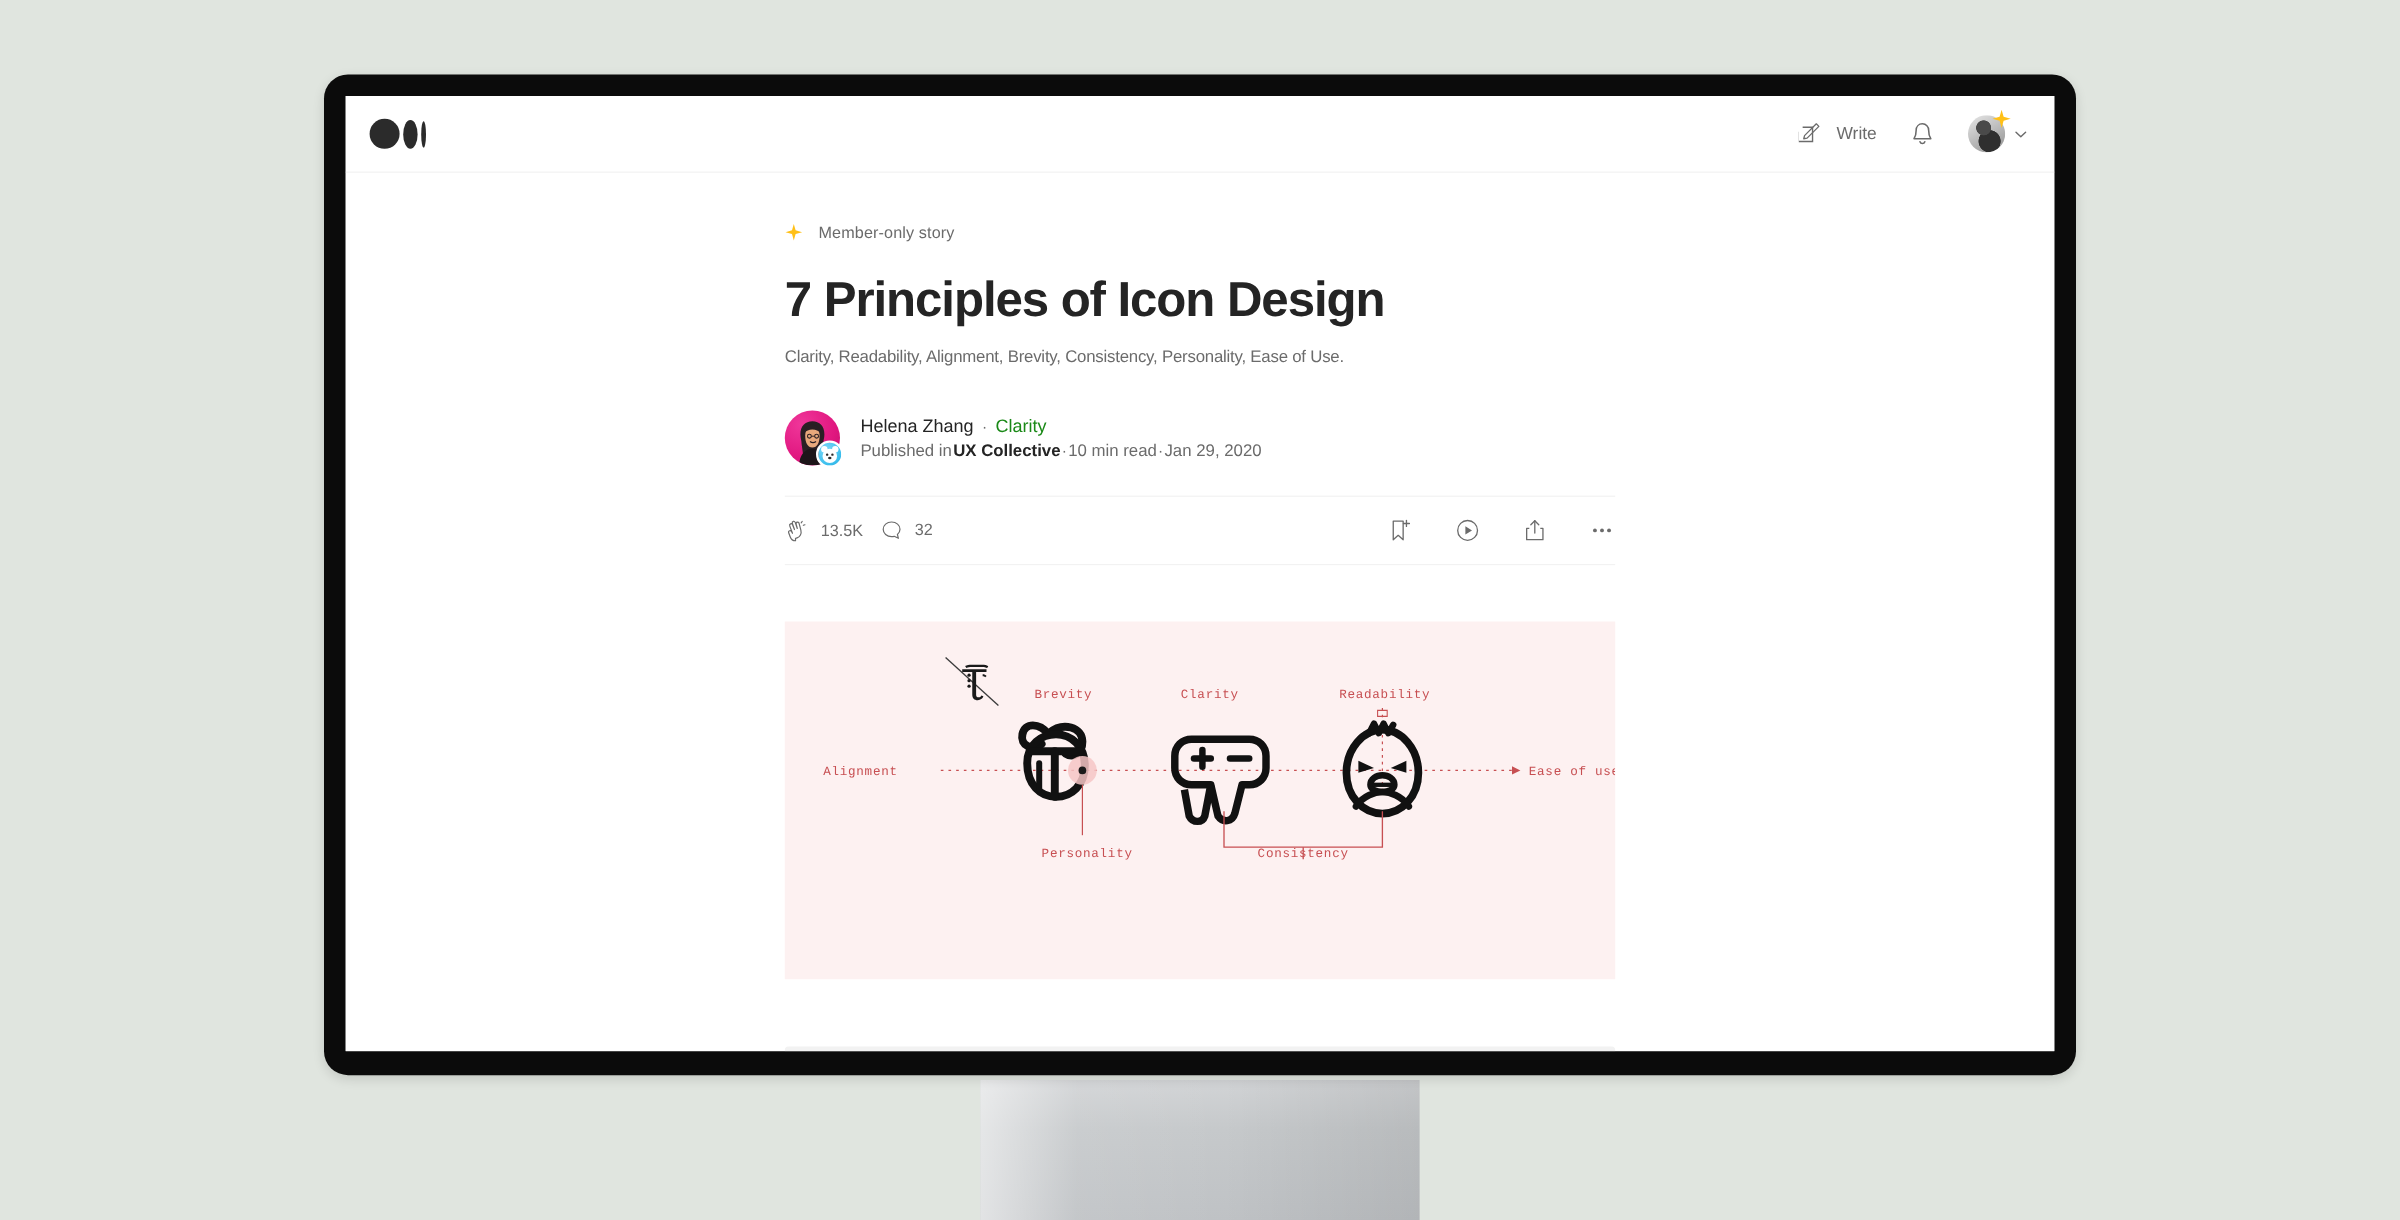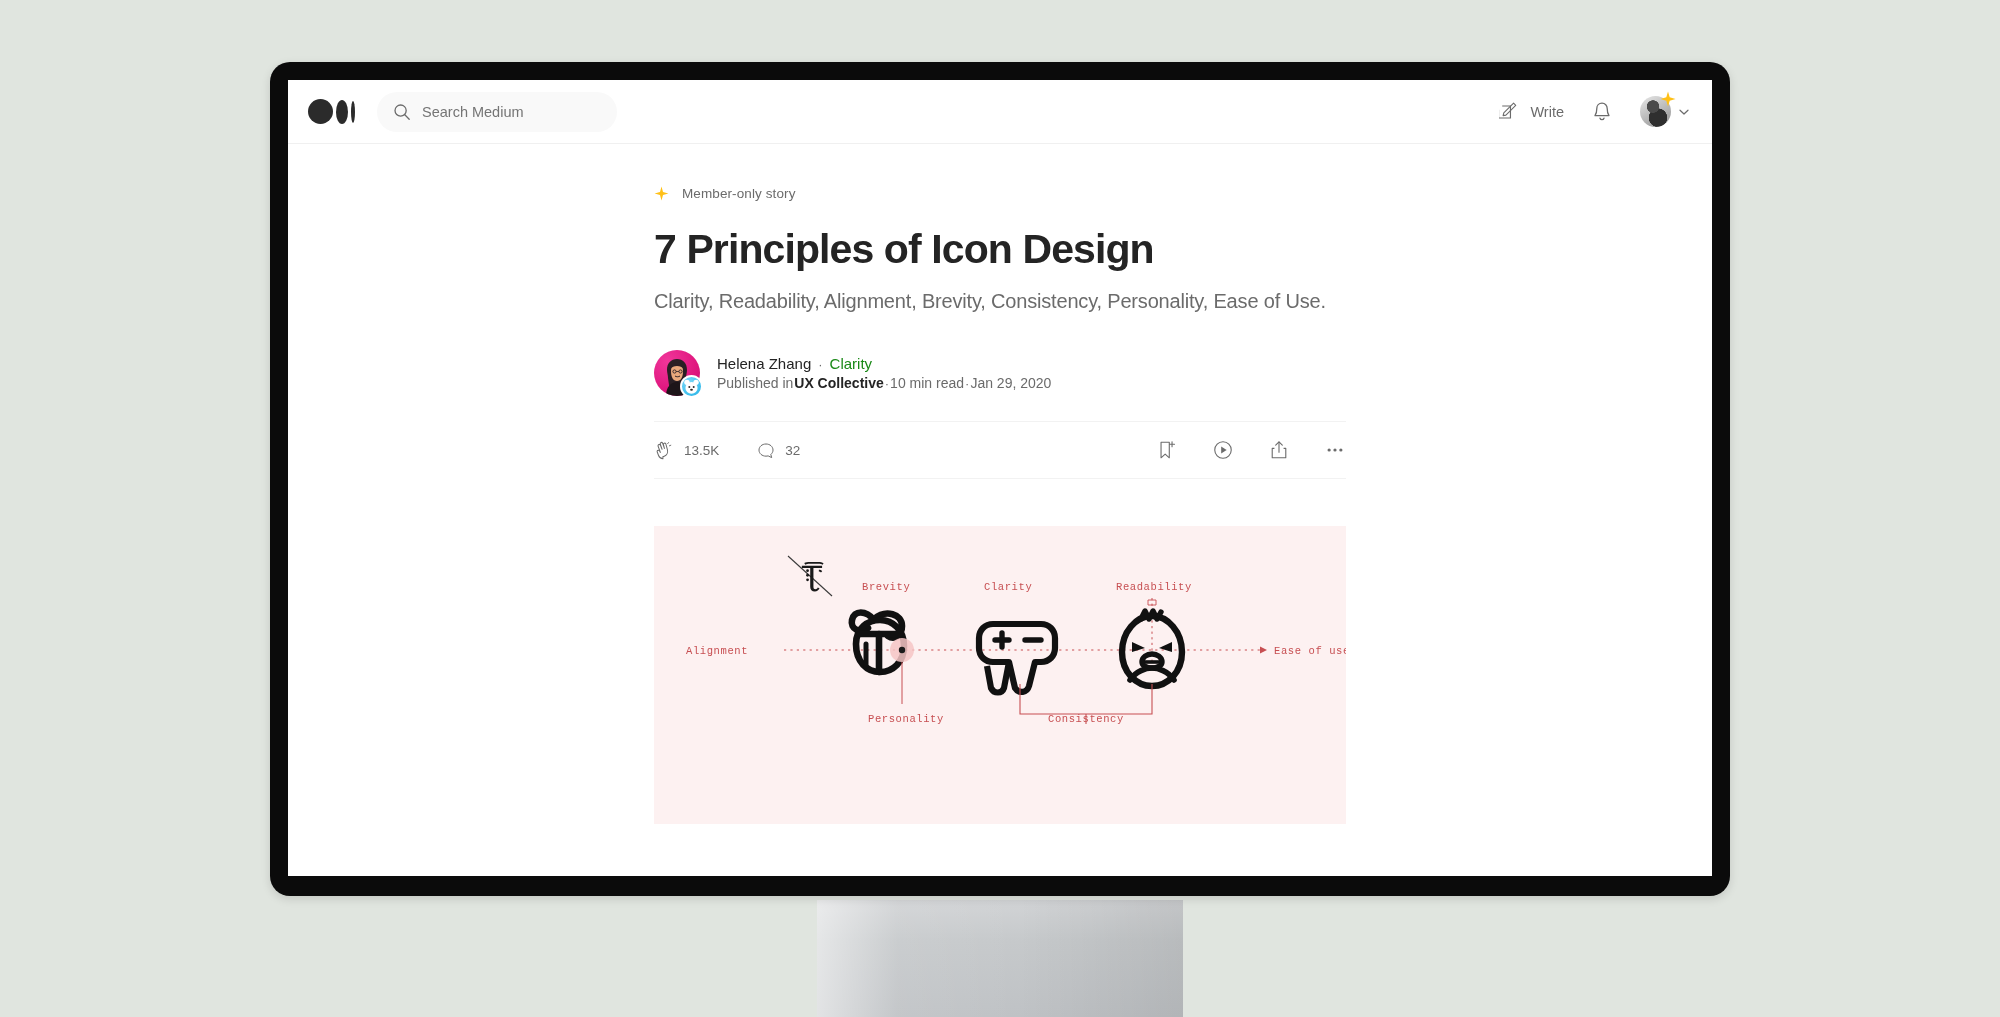--- a/index.html
+++ b/index.html
@@ -191,21 +191,21 @@
     font-family: "Liberation Sans", sans-serif;
     font-size: 41px;
     line-height: 1.12;
     font-weight: bold;
     letter-spacing: -0.9px;
     color: #242424;
     margin-bottom: 15px;
   }
 
   .post-subtitle {
-    font-size: 20px;
+    font-size: 14px;
     line-height: 1.32;
     color: #6b6b6b;
     letter-spacing: -0.18px;
     margin-bottom: 36px;
   }
 
   
   .byline { display: flex; align-items: center; gap: 17px; }
   .byline-avatars { position: relative; width: 46px; height: 46px; flex: none; }
   .author-avatar {
@@ -244,21 +244,21 @@
   
   .engage-bar {
     margin-top: 25px;
     border-top: 1px solid #f2f2f2;
     border-bottom: 1px solid #f2f2f2;
     height: 58px;
     display: flex;
     align-items: center;
     justify-content: space-between;
   }
-  .engage-left { display: flex; align-items: flex-end; gap: 37px; }
+  .engage-left { display: flex; align-items: flex-start; gap: 14px; }
   .engage-item {
     display: flex; align-items: center; gap: 9px;
     background: none; border: none; padding: 0; cursor: pointer;
   }
   .engage-item .ecount { font-size: 13.5px; color: #6b6b6b; }
   .engage-right { display: flex; align-items: center; gap: 34px; }
   .icon-btn { background: none; border: none; padding: 0; cursor: pointer; display: flex; }
 
   
   .hero-figure {
@@ -297,27 +297,20 @@
     <div class="screen">
 
       <div class="topnav">
 
         <div class="medium-logo">
           <div class="m-big"></div>
           <div class="m-mid"></div>
           <div class="m-thin"></div>
         </div>
 
-        <div class="searchbox">
-          <svg class="sicon" width="18" height="18" viewBox="0 0 18 18">
-            <circle cx="7.6" cy="7.6" r="5.6" fill="none" stroke="#6b6b6b" stroke-width="1.3"></circle>
-            <line x1="11.8" y1="11.8" x2="16.2" y2="16.2" stroke="#6b6b6b" stroke-width="1.3" stroke-linecap="round"></line>
-          </svg>
-          <input class="search-input" type="text" placeholder="Search Medium" style="">
-        </div>
 
         <div class="nav-spacer"></div>
 
         <div class="nav-right">
 
           <button class="write-btn">
             <svg width="22" height="22" viewBox="0 0 24 24">
               <path d="M3.5 5.5h9v13h-13v-9" fill="none" stroke="#6b6b6b" stroke-width="1.25"></path>
               <path d="M4 17.5 L15.5 6 L18 8.5 L6.5 20 L3.2 20.6 Z" fill="none" stroke="#6b6b6b" stroke-width="1.25" stroke-linejoin="round" transform="translate(1.5,-3.2) scale(0.93)"></path>
             </svg>

